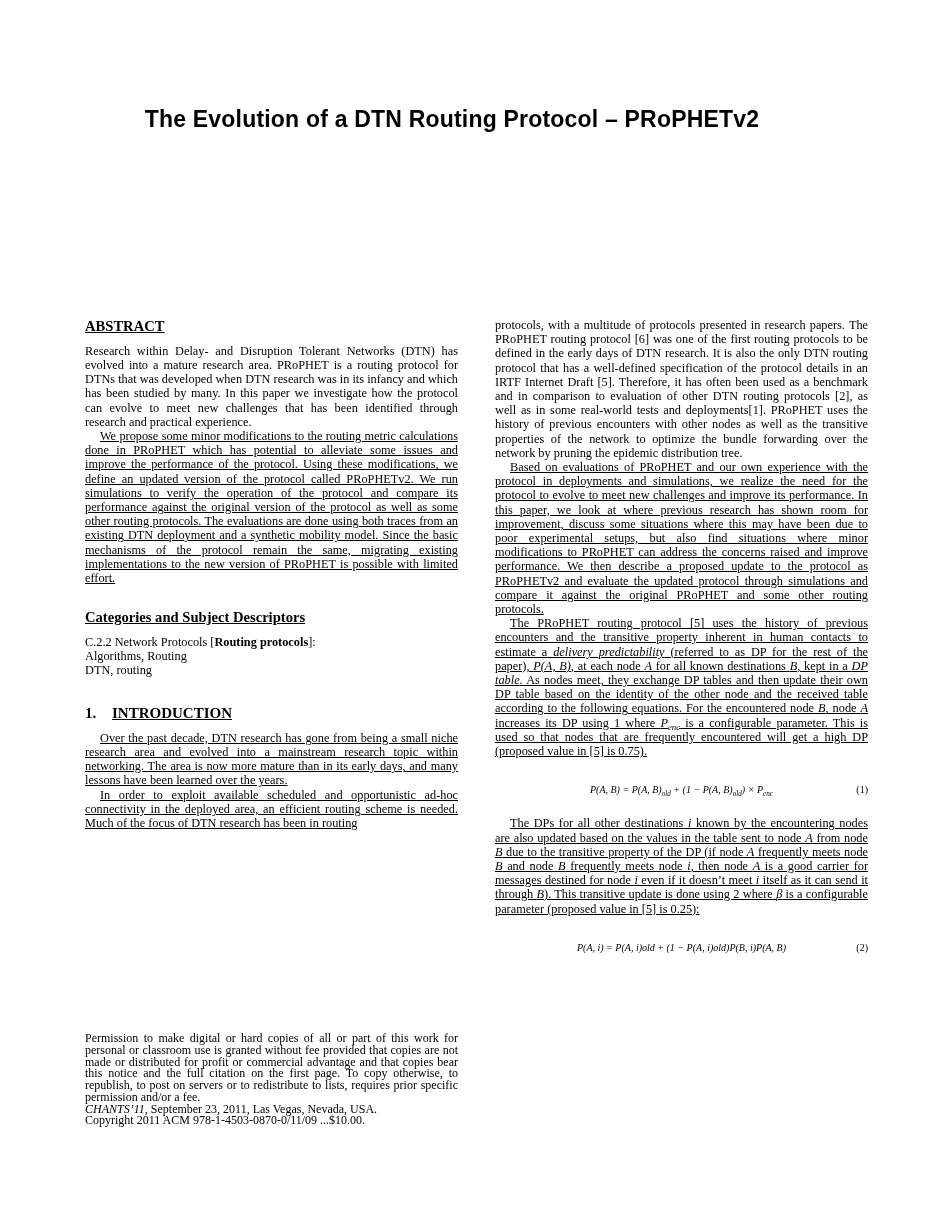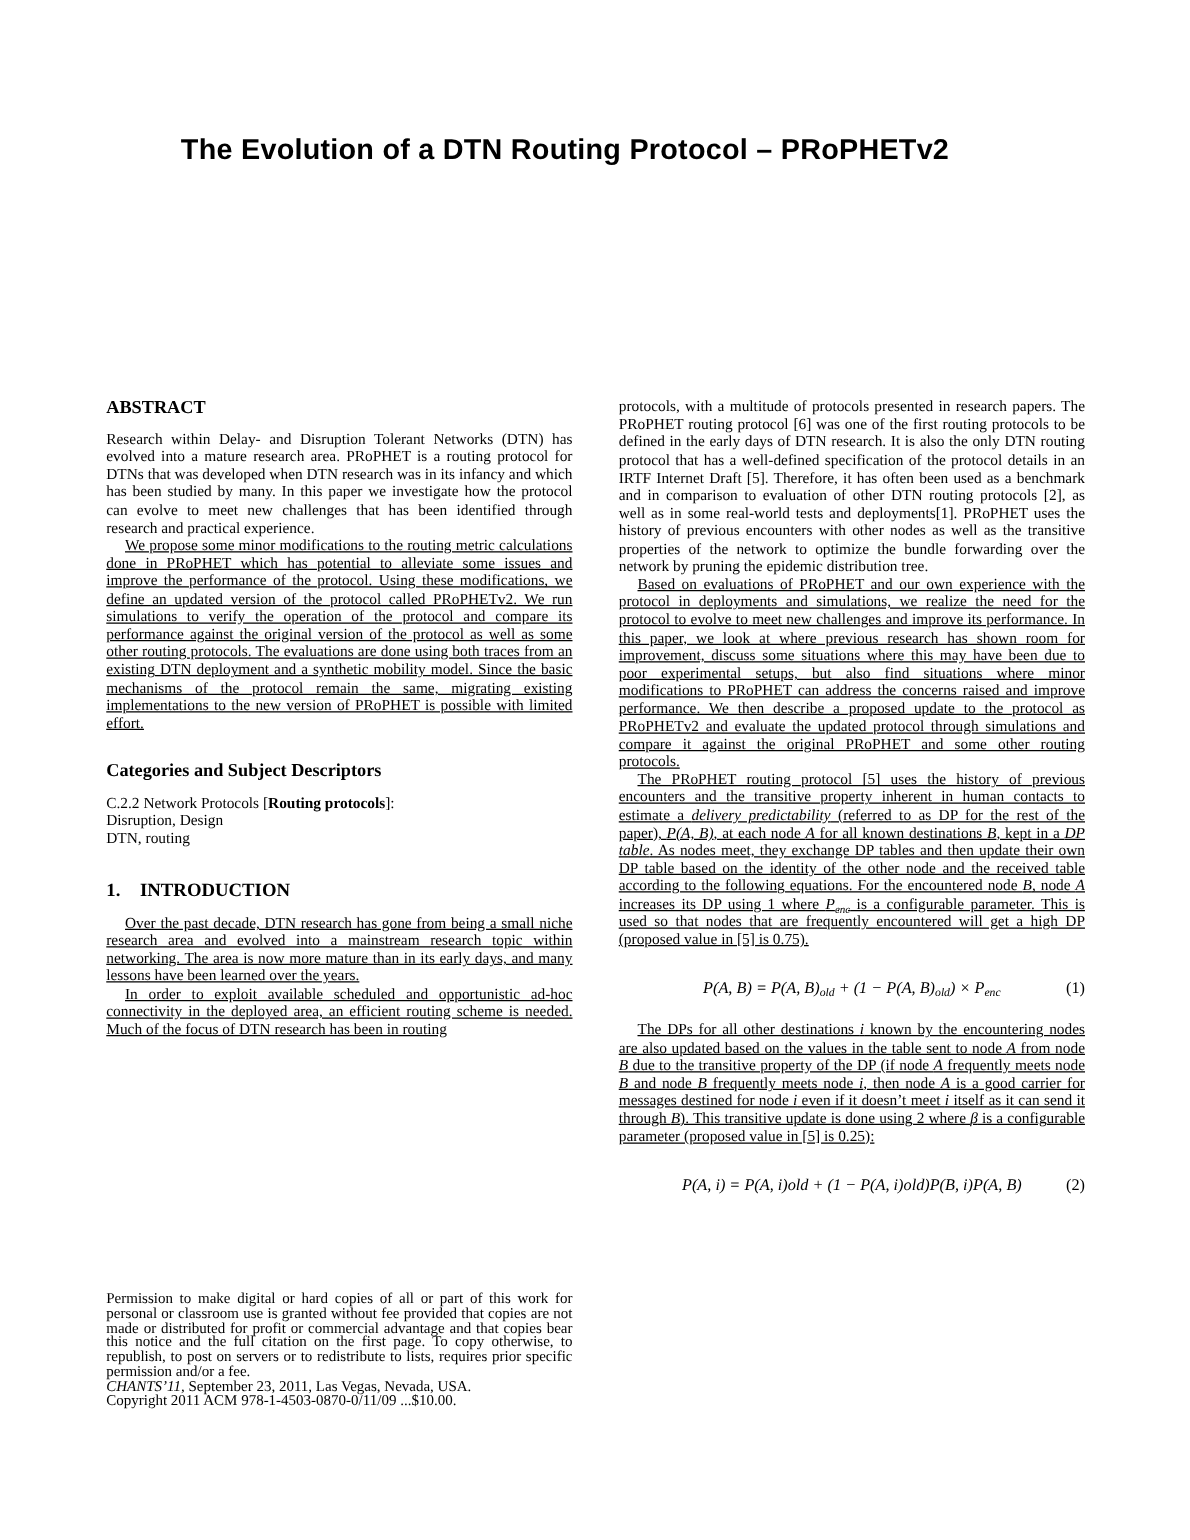--- a/index.html
+++ b/index.html
@@ -38,34 +38,35 @@
     width: 373px;
     font-size: 12.3px;
     line-height: 14.2px;
     text-align: justify;
   }
   .heading {
     font-size: 14.6px;
     font-weight: 700;
     line-height: 1.15;
     margin: 24px 0 9px 0;
+    text-decoration: underline;
   }
   .heading.first { margin-top: 0; }
   .heading.numbered { font-size: 15px; margin-top: 27px; }
   .sec-num { display: inline-block; min-width: 27px; }
   p.body { margin: 0; }
   p.indent { text-indent: 15px; text-decoration: underline; }
   .it { font-style: italic; }
   .bd { font-weight: 700; }
   .sub { font-size: 72%; position: relative; top: 0.32em; line-height: 0; }
   .eq-row {
     position: relative;
     margin: 24px 0 18px 0;
     text-align: center;
-    font-size: 13px;
+    font-size: 10px;
     line-height: 16px;
   }
   .eq-body { font-style: italic; }
   .eq-num { position: absolute; right: 0; top: 0; font-style: normal; }
   .footnote {
     position: absolute;
     left: 85px;
     top: 1033px;
     width: 373px;
     font-size: 12px;
@@ -90,21 +91,21 @@
         <p class="body">Research within Delay- and Disruption Tolerant Networks (DTN) has evolved into a mature research area. PRoPHET is a routing protocol for DTNs that was developed when DTN research was in its infancy and which has been studied by many. In this paper we investigate how the protocol can evolve to meet new challenges that has been identified through research and practical experience.</p>
         <p class="body indent">We propose some minor modifications to the routing metric calculations done in PRoPHET which has potential to alleviate some issues and improve the performance of the protocol. Using these modifications, we define an updated version of the protocol called PRoPHETv2. We run simulations to verify the operation of the protocol and compare its performance against the original version of the protocol as well as some other routing protocols. The evaluations are done using both traces from an existing DTN deployment and a synthetic mobility model. Since the basic mechanisms of the protocol remain the same, migrating existing implementations to the new version of PRoPHET is possible with limited effort.</p>
       </section>
 
       <section>
         <h2 class="heading">Categories and Subject Descriptors</h2>
         <p class="body"><span>C.2.2 Network Protocols [</span><span class="bd">Routing protocols</span><span>]:</span></p>
       </section>
 
       <section>
-        <p class="body">Disruption, Design</p>
+        <p class="body">Algorithms, Routing</p>
       </section>
 
       <section>
         <p class="body">DTN, routing</p>
       </section>
 
       <section>
         <h2 class="heading numbered">
           <span class="sec-num">1.</span><span>INTRODUCTION</span>
         </h2>

